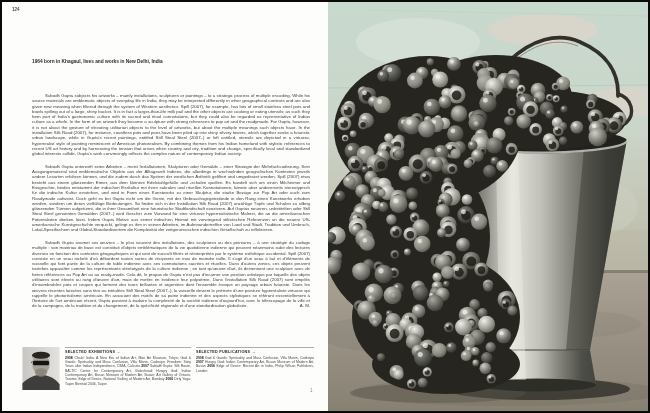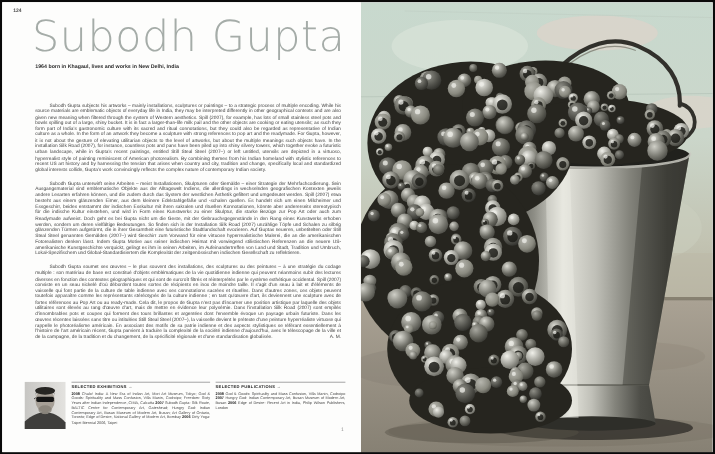--- a/index.html
+++ b/index.html
@@ -29,21 +29,20 @@
   .right-page{position:absolute;left:326px;top:0;width:320px;height:409px;overflow:hidden}
   .right-page svg{display:block}
 </style>
 </head>
 <body>
 
 <div class="spread">
 
   <div class="left-page">
     <div class="folio-top">124</div>
-    <div class="title">Subodh Gupta</div>
     <div class="bio">1964 born in Khagaul, lives and works in New Delhi, India</div>
 
     <div class="essay">
       <p>Subodh Gupta subjects his artworks – mainly installations, sculptures or paintings – to a strategic process of multiple encoding. While his source materials are emblematic objects of everyday life in India, they may be interpreted differently in other geographical contexts and are also given new meaning when filtered through the system of Western aesthetics. Spill (2007), for example, has lots of small stainless steel pots and bowls spilling out of a large, shiny bucket. It is in fact a larger-than-life milk pail and the other objects are cooking or eating utensils; as such they form part of India's gastronomic culture with its sacred and ritual connotations, but they could also be regarded as representative of Indian culture as a whole. In the form of an artwork they become a sculpture with strong references to pop art and the readymade. For Gupta, however, it is not about the gesture of elevating utilitarian objects to the level of artworks, but about the multiple meanings such objects have. In the installation Silk Road (2007), for instance, countless pots and pans have been piled up into shiny silvery towers, which together evoke a futuristic urban landscape, while in Gupta's recent paintings, entitled Still Steal Steel (2007–) or left untitled, utensils are depicted in a virtuoso, hyperrealist style of painting reminiscent of American photorealism. By combining themes from his Indian homeland with stylistic references to recent US art history and by harnessing the tension that arises when country and city, tradition and change, specifically local and standardized global interests collide, Gupta's work convincingly reflects the complex nature of contemporary Indian society.</p>
       <p>Subodh Gupta unterwirft seine Arbeiten – meist Installationen, Skulpturen oder Gemälde – einer Strategie der Mehrfachcodierung. Sein Ausgangsmaterial sind emblematische Objekte aus der Alltagswelt Indiens, die allerdings in wechselnden geografischen Kontexten jeweils andere Lesarten erfahren können, und die zudem durch das System der westlichen Ästhetik gefiltert und umgedeutet werden. Spill (2007) etwa besteht aus einem glänzenden Eimer, aus dem kleinere Edelstahlgefäße und -schalen quellen. Es handelt sich um einen Milcheimer und Essgeschirr, beides entstammt der indischen Esskultur mit ihren sakralen und rituellen Konnotationen, könnte aber andererseits stereotypisch für die indische Kultur einstehen, und wird in Form eines Kunstwerks zu einer Skulptur, die starke Bezüge zur Pop Art oder auch zum Readymade aufweist. Doch geht es bei Gupta nicht um die Geste, mit der Gebrauchsgegenstände in den Rang eines Kunstwerks erhoben werden, sondern um deren vielfältige Bedeutungen. So finden sich in der Installation Silk Road (2007) unzählige Töpfe und Schalen zu silbrig glänzenden Türmen aufgetürmt, die in ihrer Gesamtheit eine futuristische Stadtlandschaft evozieren. Auf Guptas neueren, unbetitelten oder Still Steal Steel genannten Gemälden (2007–) wird Geschirr zum Vorwand für eine virtuose hyperrealistische Malerei, die an die amerikanischen Fotorealisten denken lässt. Indem Gupta Motive aus seiner indischen Heimat mit vorwiegend stilistischen Referenzen an die neuere US-amerikanische Kunstgeschichte verquickt, gelingt es ihm in seinen Arbeiten, im Aufeinandertreffen von Land und Stadt, Tradition und Umbruch, Lokal-Spezifischem und Global-Standardisiertem die Komplexität der zeitgenössischen indischen Gesellschaft zu reflektieren.</p>
       <p><span>Subodh Gupta soumet ses œuvres – le plus souvent des installations, des sculptures ou des peintures – à une stratégie du codage multiple : son matériau de base est constitué d'objets emblématiques de la vie quotidienne indienne qui peuvent néanmoins subir des lectures diverses en fonction des contextes géographiques et qui sont de surcroît filtrés et réinterprétés par le système esthétique occidental. Spill (2007) consiste en un seau nickelé d'où débordent toutes sortes de récipients en inox de moindre taille. Il s'agit d'un seau à lait et d'éléments de vaisselle qui font partie de la culture de table indienne avec ses connotations sacrées et rituelles. Dans d'autres zones, ces objets peuvent toutefois apparaître comme les représentants stéréotypés de la culture indienne ; en tant qu'œuvre d'art, ils deviennent une sculpture avec de fortes références au Pop Art ou au ready-made. Cela dit, le propos de Gupta n'est pas d'incarner une position artistique par laquelle des objets utilitaires sont élevés au rang d'œuvre d'art, mais de mettre en évidence leur polysémie. Dans l'installation Silk Road (2007) sont empilés d'innombrables pots et coupes qui forment des tours brillantes et argentées dont l'ensemble évoque un paysage urbain futuriste. Dans les œuvres récentes laissées sans titre ou intitulées Still Steal Steel (2007–), la vaisselle devient le prétexte d'une peinture hyperréaliste virtuose qui rappelle le photoréalisme américain. En associant des motifs de sa patrie indienne et des aspects stylistiques se référant essentiellement à l'histoire de l'art américain récent, Gupta parvient à traduire la complexité de la société indienne d'aujourd'hui, avec le télescopage de la ville et de la campagne, de la tradition et du changement, de la spécificité régionale et d'une standardisation globalisée.</span><span class="sig">A. M.</span></p>
     </div>
 
     <div class="bottom">
       <svg class="portrait" viewBox="0 0 38 44">

